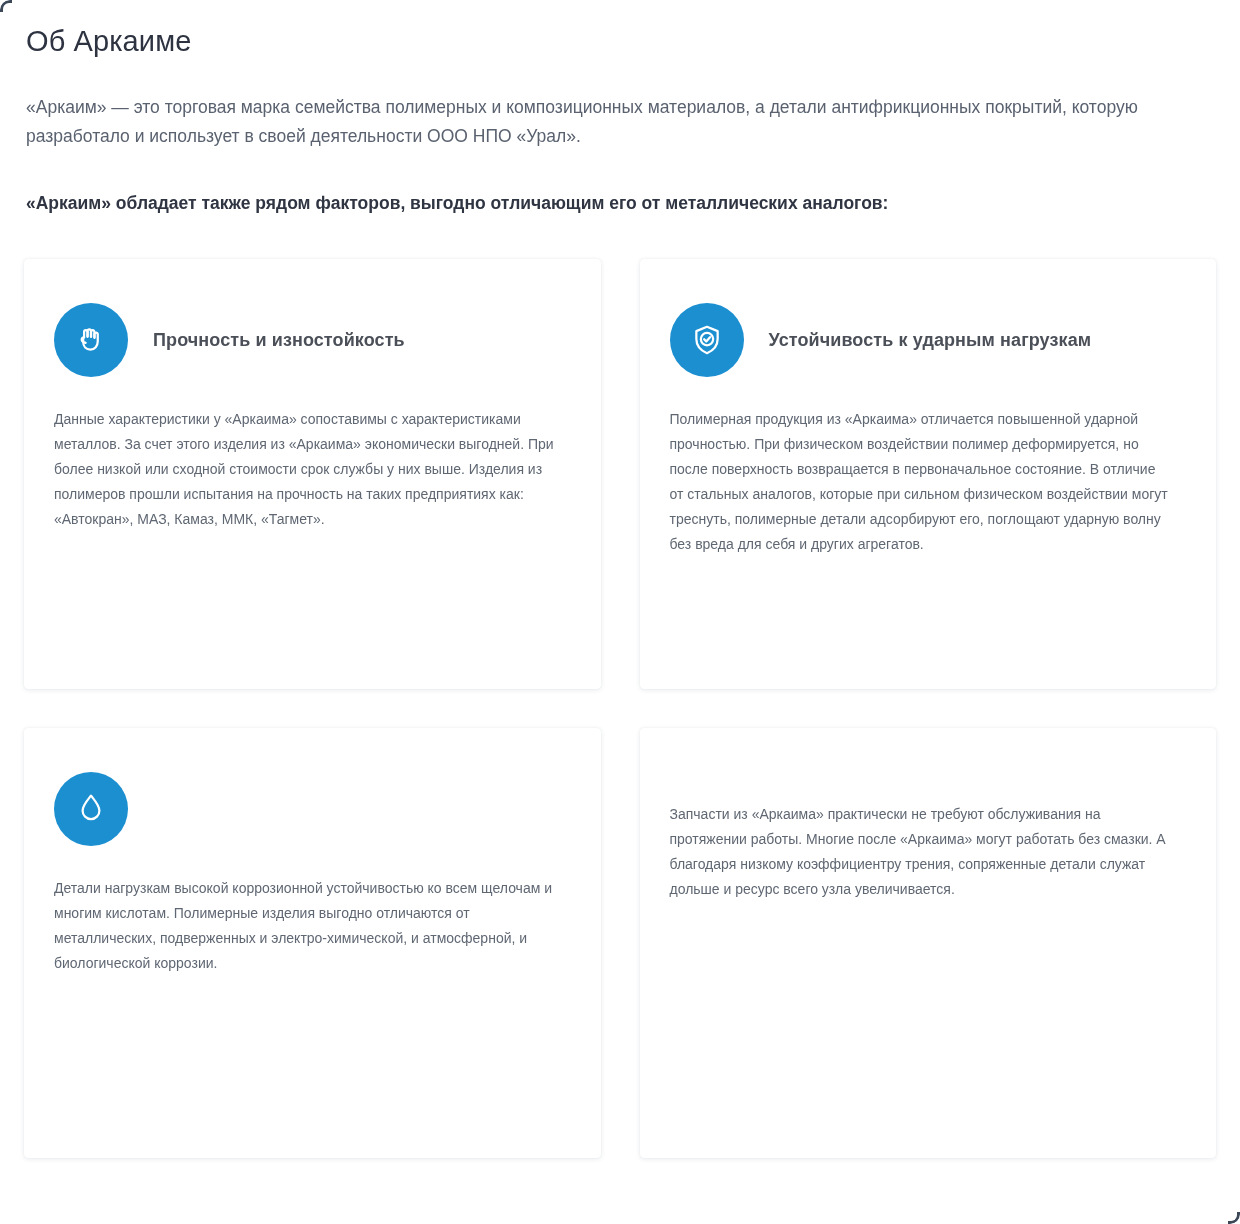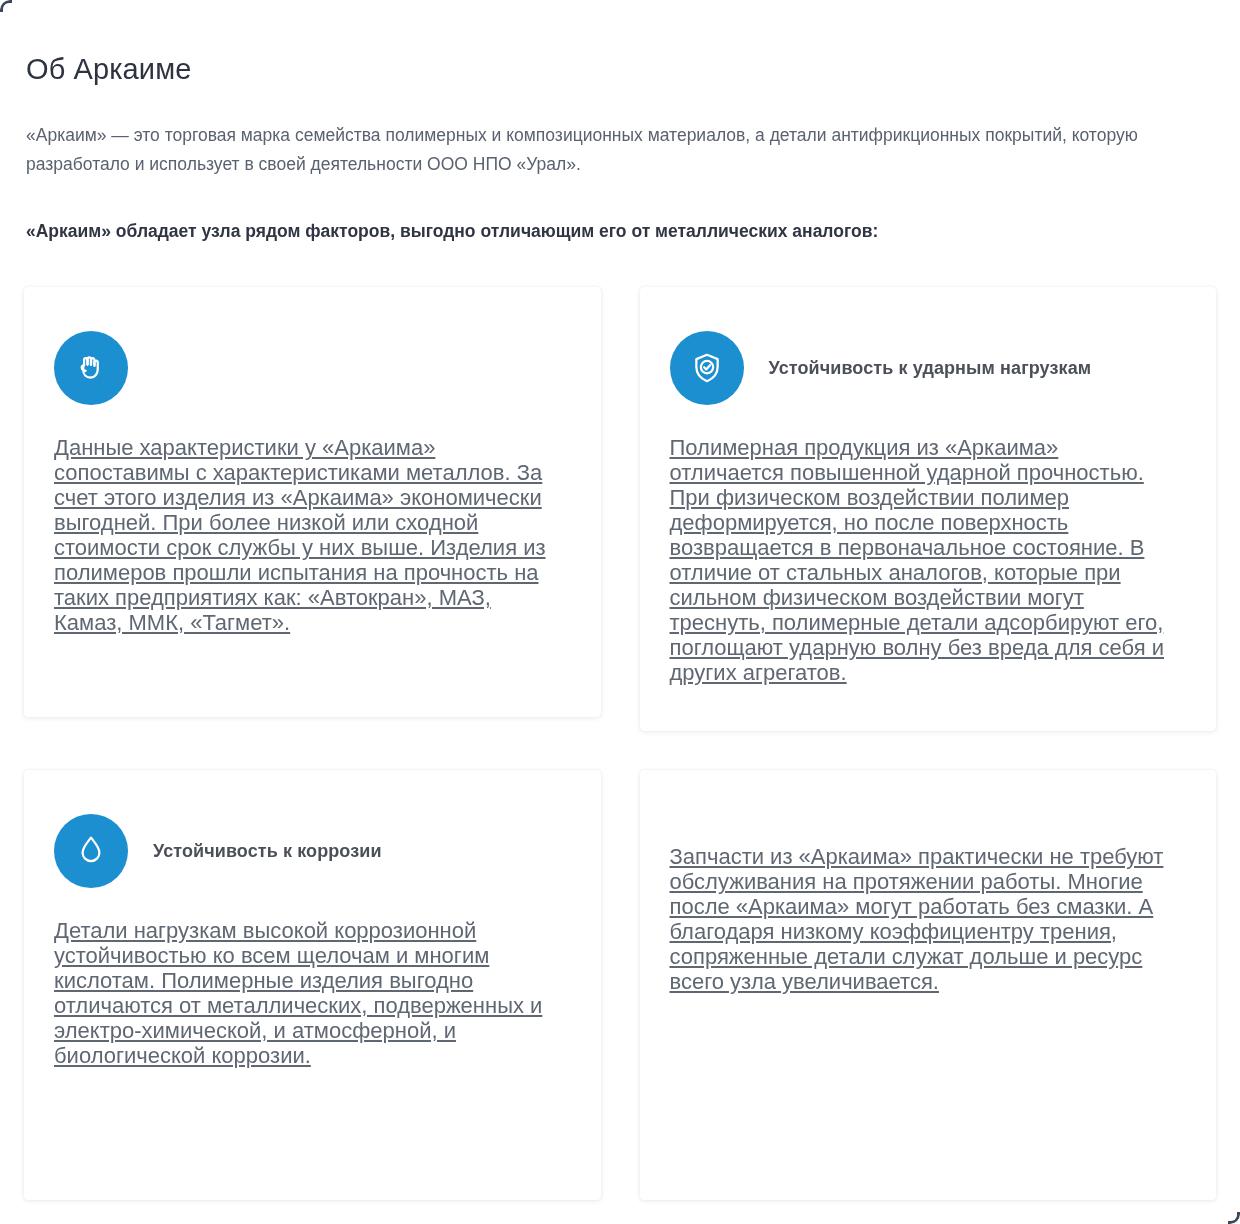--- a/index.html
+++ b/index.html
@@ -18,21 +18,21 @@
     width: 1240px;
     height: 1224px;
     box-sizing: border-box;
     background: #ffffff;
     border-radius: 10px;
     overflow: hidden;
   }
 
   
   .header {
-    padding: 52px 26px 0 26px;
+    padding: 24px 26px 0 26px;
   }
   .page-title {
     margin: 0;
     font-size: 29px;
     line-height: 34px;
     font-weight: 400;
     color: #2d3340;
     letter-spacing: .1px;
   }
   .intro {
@@ -101,25 +101,24 @@
     font-size: 18px;
     line-height: 32px;
     font-weight: 700;
     color: #4b4f58;
     letter-spacing: .1px;
     max-width: 420px;
   }
 
   .card-body {
     margin-top: 30px;
-    font-size: 22px;
+    font-size: 14px;
     line-height: 25px;
     color: #5f6773;
     white-space: pre-line;
-    text-decoration: underline;
   }
 
   
   .corner-nub {
     position: absolute;
     width: 9px;
     height: 9px;
     pointer-events: none;
   }
   .corner-nub.tl { top: 0; left: 0;
@@ -133,36 +132,37 @@
 <body>
 
 <div class="page">
 
   <span class="corner-nub tl"></span>
   <span class="corner-nub br"></span>
 
   <div class="header">
     <h1 class="page-title">Об Аркаиме</h1>
     <p class="intro">«Аркаим» — это торговая марка семейства полимерных и композиционных материалов, а детали антифрикционных покрытий, которую разработало и использует в своей деятельности ООО НПО «Урал».</p>
-    <p class="lead">«Аркаим» обладает узла рядом факторов, выгодно отличающим его от металлических аналогов:</p>
+    <p class="lead">«Аркаим» обладает также рядом факторов, выгодно отличающим его от металлических аналогов:</p>
   </div>
 
   <div class="cards-grid">
 
     <div class="card">
       <div class="card-head">
         <span class="icon-circle">
           <svg width="36" height="36" viewBox="0 0 24 24" fill="none" stroke="#ffffff" stroke-width="1.5" stroke-linecap="round" stroke-linejoin="round">
             <path d="M7.4 10.3V6.6a1.15 1.15 0 1 1 2.3 0v3.1"></path>
             <path d="M9.7 9.9V6.1a1.15 1.15 0 1 1 2.3 0v3.7"></path>
             <path d="M12 9.9V6.6a1.15 1.15 0 1 1 2.3 0v3.6"></path>
             <path d="M14.3 10.6V8.2a1.1 1.1 0 1 1 2.2 0v4.6c0 3.2-2 5.6-4.9 5.6-2.8 0-4.8-2-4.8-5v-2"></path>
             <path d="M7.4 10.3c-.9.1-1.6.6-1.6 1.5 0 .7.4 1.2 1.1 1.5l1.5.6"></path>
           </svg>
         </span>
+        <div class="card-title">Прочность и изностойкость</div>
       </div>
       <div class="card-body">Данные характеристики у «Аркаима» сопоставимы с характеристиками металлов. За счет этого изделия из «Аркаима» экономически выгодней. При более низкой или сходной стоимости срок службы у них выше. Изделия из полимеров прошли испытания на прочность на таких предприятиях как: «Автокран», МАЗ, Камаз, ММК, «Тагмет».</div>
     </div>
 
     <div class="card">
       <div class="card-head">
         <span class="icon-circle">
           <svg width="36" height="36" viewBox="0 0 24 24" fill="none" stroke="#ffffff" stroke-width="1.5" stroke-linecap="round" stroke-linejoin="round">
             <path d="M12 3.2 4.9 6.1v5.2c0 4.3 3 7.7 7.1 9.5 4.1-1.8 7.1-5.2 7.1-9.5V6.1L12 3.2z"></path>
             <circle cx="12" cy="11.4" r="4.1"></circle>
@@ -174,21 +174,20 @@
       <div class="card-body">Полимерная продукция из «Аркаима» отличается повышенной ударной прочностью. При физическом воздействии полимер деформируется, но после поверхность возвращается в первоначальное состояние. В отличие от стальных аналогов, которые при сильном физическом воздействии могут треснуть, полимерные детали адсорбируют его, поглощают ударную волну без вреда для себя и других агрегатов.</div>
     </div>
 
     <div class="card tall">
       <div class="card-head">
         <span class="icon-circle">
           <svg width="36" height="36" viewBox="0 0 24 24" fill="none" stroke="#ffffff" stroke-width="1.5" stroke-linecap="round" stroke-linejoin="round">
             <path d="M12 3.1c-2.5 3.2-5.6 6.5-5.6 10A5.6 5.6 0 0 0 12 18.7a5.6 5.6 0 0 0 5.6-5.6c0-3.5-3.1-6.8-5.6-10z"></path>
           </svg>
         </span>
-        <div class="card-title">Устойчивость к коррозии</div>
       </div>
       <div class="card-body">Детали нагрузкам высокой коррозионной устойчивостью ко всем щелочам и многим кислотам. Полимерные изделия выгодно отличаются от металлических, подверженных и электро-химической, и атмосферной, и биологической коррозии.</div>
     </div>
 
     <div class="card tall">
       <div class="card-body">Запчасти из «Аркаима» практически не требуют обслуживания на протяжении работы. Многие после «Аркаима» могут работать без смазки. А благодаря низкому коэффициентру трения, сопряженные детали служат дольше и ресурс всего узла увеличивается.</div>
     </div>
 
   </div>
 </div>

